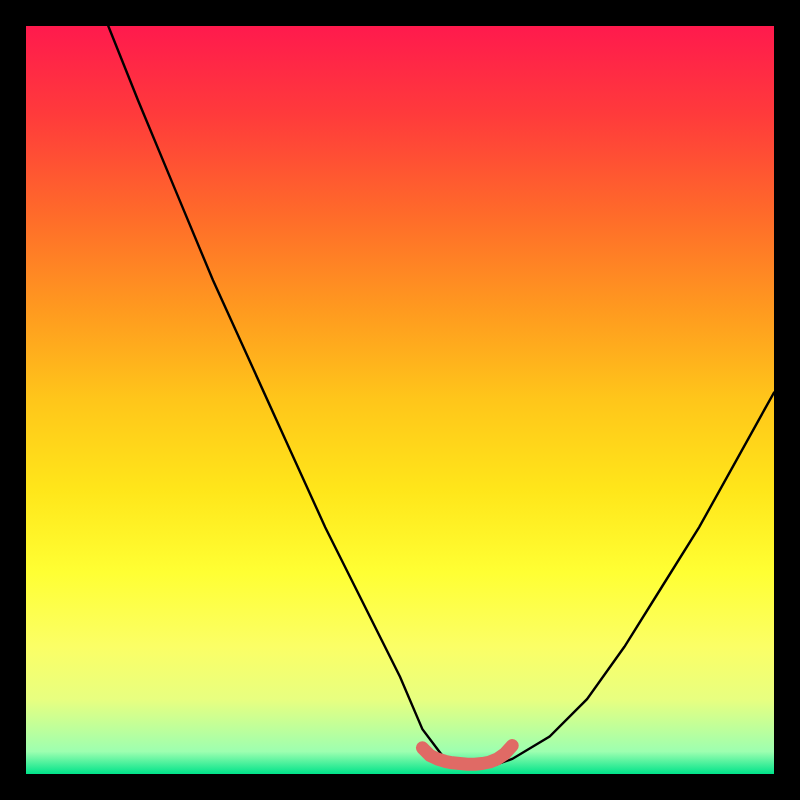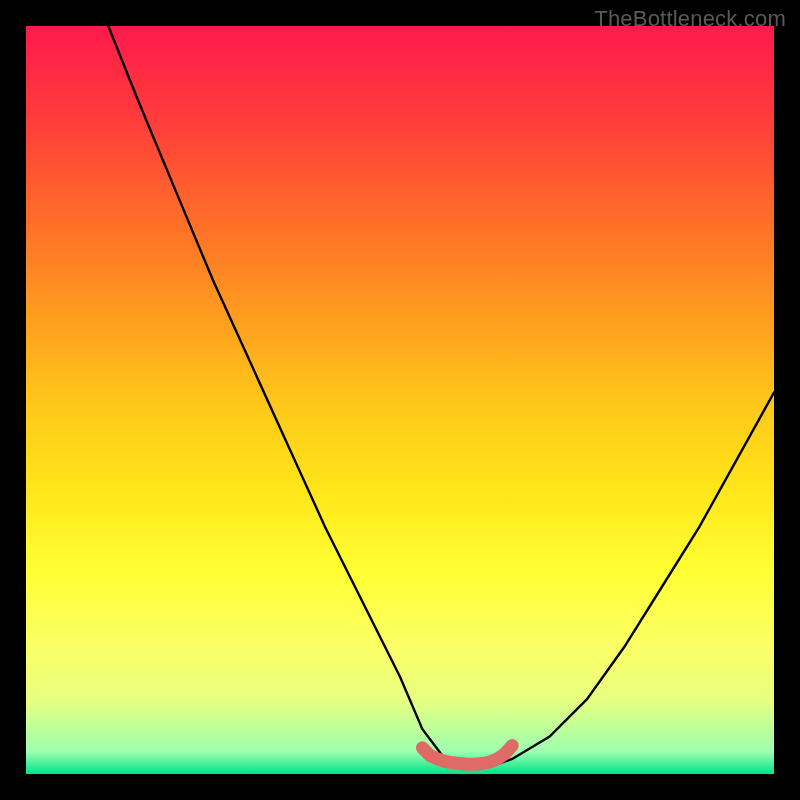--- a/index.html
+++ b/index.html
@@ -62,14 +62,13 @@
 <div class="frame">
   <div class="plot">
 
     <svg class="curve" viewBox="0 0 748 748" preserveAspectRatio="none">
       <path id="main-curve" fill="none" stroke="#000" stroke-width="2.4" stroke-linecap="round" d="M82.3 0.0 L112.2 74.8 L149.6 164.6 L187.0 254.3 L224.4 336.6 L261.8 418.9 L299.2 501.2 L336.6 576.0 L374.0 650.8 L396.4 703.1 L418.9 733.0 L433.8 740.5 L448.8 740.5 L463.8 740.5 L486.2 733.0 L523.6 710.6 L561.0 673.2 L598.4 620.8 L635.8 561.0 L673.2 501.2 L710.6 433.8 L748.0 366.5"></path>
       <path id="marker-curve" fill="none" stroke="#e06a65" stroke-width="13" stroke-linecap="round" stroke-linejoin="round" d="M396.4 721.8 L403.9 729.3 L411.4 733.0 L418.9 735.3 L426.4 736.8 L433.8 737.5 L441.3 738.3 L448.8 738.3 L456.3 737.5 L463.8 736.0 L471.2 733.0 L478.7 727.8 L486.2 719.6"></path>
     </svg>
 
   </div>
 
-  <div class="watermark">TheBottleneck.com</div>
 </div>
 
 </body></html>

